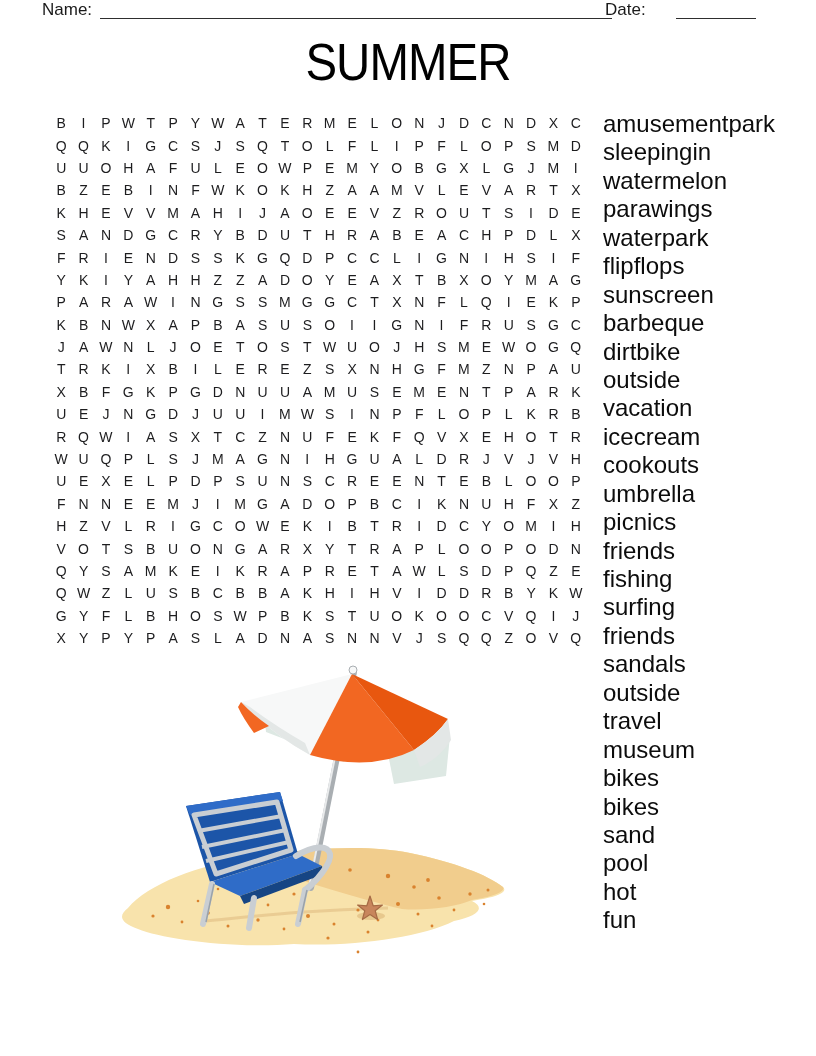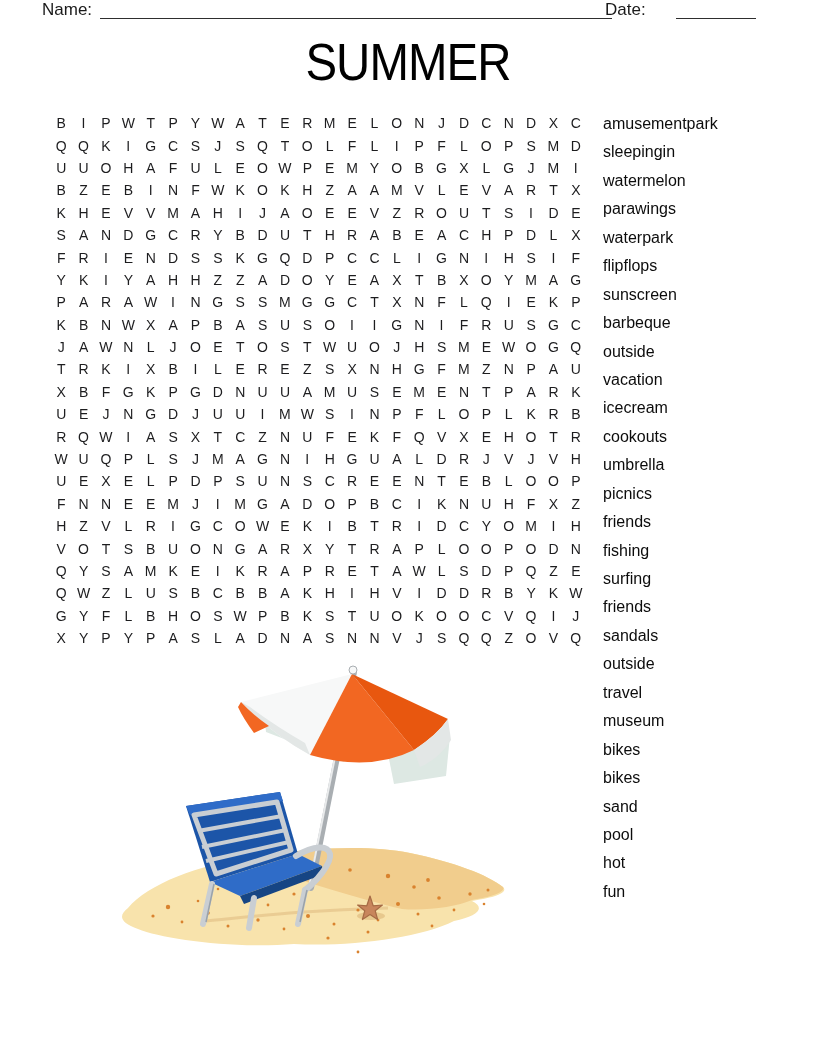--- a/index.html
+++ b/index.html
@@ -25,21 +25,21 @@
     position:absolute; left:50px; top:112px; width:537px; height:538px;
     display:grid; grid-template-columns:repeat(24, 1fr);
     grid-auto-rows:22.4px;
   }
   .cell {
     display:flex; align-items:center; justify-content:center;
     font-size:14px; font-weight:500; color:#1d1d1f;
   }
   
   #word-list { position:absolute; left:603px; top:110px; }
-  .word { height:28.45px; line-height:28.45px; font-size:16px; color:#0c0c0c; }
+  .word { height:28.45px; line-height:28.45px; font-size:24px; color:#0c0c0c; }
   
   #scene { position:absolute; left:58px; top:658px; }
 </style>
 </head>
 <body>
 
 <div id="page">
 
   <span id="name-label" class="hdr-label">Name:</span>
   <div id="name-line" class="write-line"></div>
@@ -629,20 +629,21 @@
 
   <div id="word-list">
       <div class="word">amusementpark</div>
       <div class="word">sleepingin</div>
       <div class="word">watermelon</div>
       <div class="word">parawings</div>
       <div class="word">waterpark</div>
       <div class="word">flipflops</div>
       <div class="word">sunscreen</div>
       <div class="word">barbeque</div>
+      <div class="word">dirtbike</div>
       <div class="word">outside</div>
       <div class="word">vacation</div>
       <div class="word">icecream</div>
       <div class="word">cookouts</div>
       <div class="word">umbrella</div>
       <div class="word">picnics</div>
       <div class="word">friends</div>
       <div class="word">fishing</div>
       <div class="word">surfing</div>
       <div class="word">friends</div>

